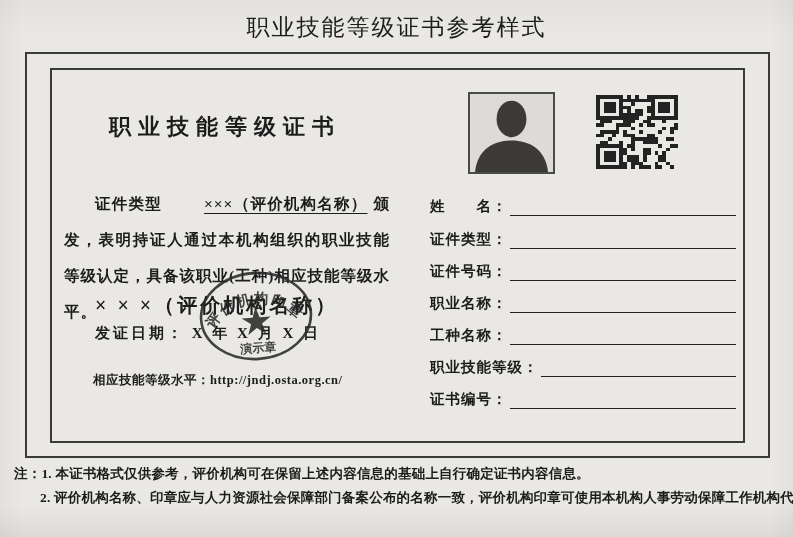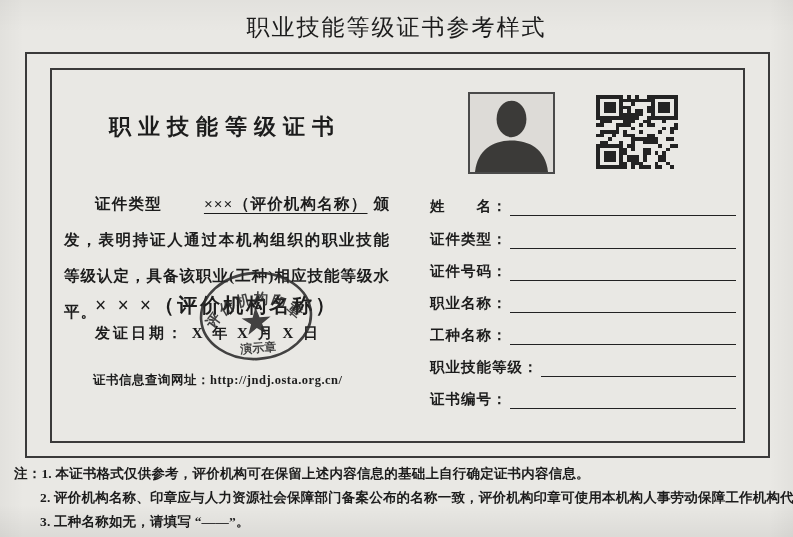--- a/index.html
+++ b/index.html
@@ -100,21 +100,21 @@
     </defs>
     <text font-size="14.5" font-weight="bold" fill="#2b2b2b" letter-spacing="2" font-family="'Liberation Serif',serif">
       <textPath href="#stampArc" startOffset="6">评价机构印章</textPath>
     </text>
     <polygon fill="#2b2b2b" points="60,41 63.5,51.5 74.5,51.5 65.5,58 69,68.5 60,62 51,68.5 54.5,58 45.5,51.5 56.5,51.5"></polygon>
     <text x="60" y="86" text-anchor="middle" font-size="12" font-weight="bold" fill="#2b2b2b" font-family="'Liberation Serif',serif">演示章</text>
   </svg>
 </div>
 
 <div class="links">
-  <div class="link-row"><span>证书信息查询网址：</span><span>http://jndj.osta.org.cn/</span></div>
+  <div class="link-row"><span>相应技能等级水平：</span><span>http://jndj.osta.org.cn/</span></div>
 </div>
 
 <div class="photo-box">
   <svg width="83" height="78" viewBox="0 0 100 94">
     <ellipse cx="50" cy="30" rx="18" ry="22" fill="#3b3a38"></ellipse>
     <path d="M 6,94 C 9,66 29,56 50,56 C 71,56 91,66 94,94 Z" fill="#3b3a38"></path>
   </svg>
 </div>
 
 <div class="qr-box"><svg width="82" height="74" viewBox="0 0 21 21" preserveAspectRatio="none" shape-rendering="crispEdges">
@@ -285,14 +285,13 @@
   <span class="field-label">证书编号：</span>
     <span class="field-line"></span>
 </div>
 
 <div class="notes">
   <div class="note-first">
       <span>注：</span>
       <span>1. 本证书格式仅供参考，评价机构可在保留上述内容信息的基础上自行确定证书内容信息。</span>
     </div>
   <div class="note-indent">2. 评价机构名称、印章应与人力资源社会保障部门备案公布的名称一致，评价机构印章可使用本机构人事劳动保障工作机构代章。</div>
-  <div class="note-indent">3. 工种名称如无，请填写 “——”。</div>
 </div>
 
 </body></html>

